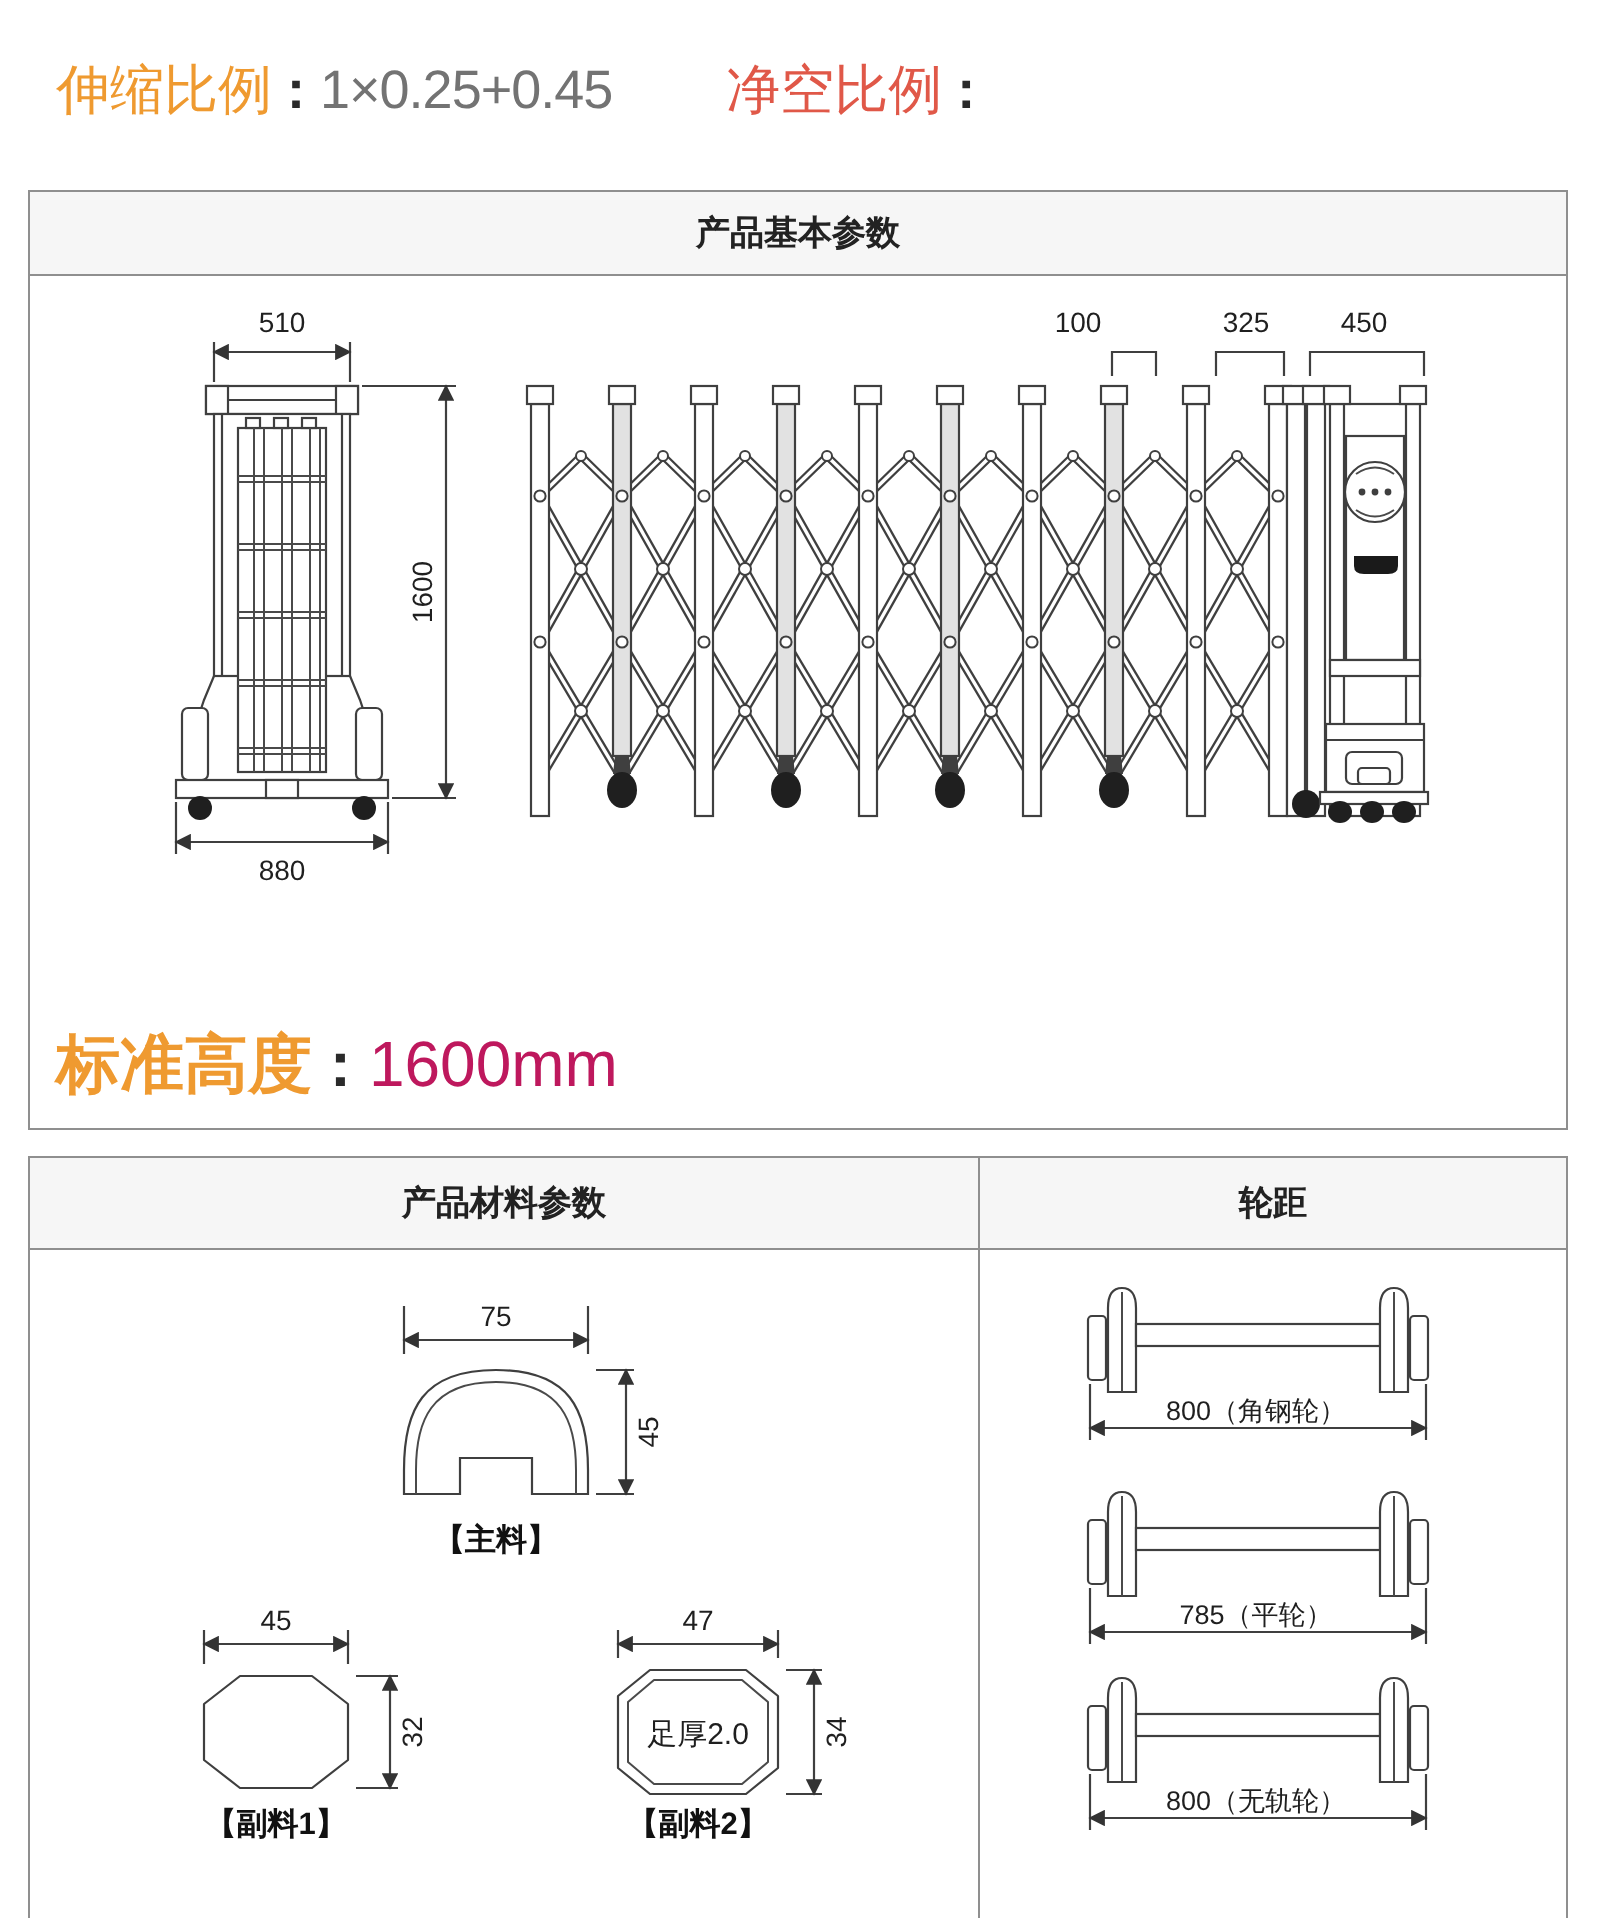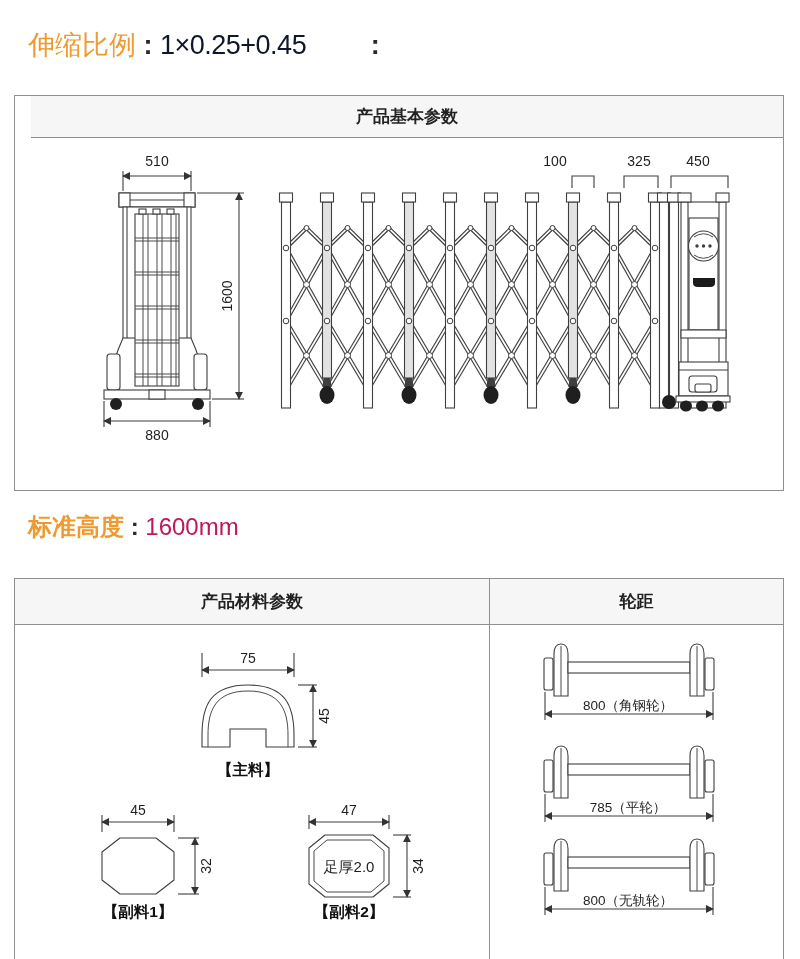--- a/index.html
+++ b/index.html
@@ -4,28 +4,28 @@
 <style>
   html,body{margin:0;padding:0;background:#ffffff;}
   body{width:800px;height:959px;position:relative;font-family:"Liberation Sans",sans-serif;color:#1f1f1f;overflow:hidden;}
 
   .ratio-row{position:absolute;top:29px;left:28px;display:flex;gap:57px;font-size:27px;line-height:1.2;white-space:pre;}
   .ratio-group{display:flex;align-items:baseline;}
   .ratio-label{font-weight:400;}
   .ratio-group.ext .ratio-label{color:#ef9a30;}
   .ratio-group.clr .ratio-label{color:#e05848;}
   .ratio-sep{color:#2a2a2a;font-weight:700;}
-  .ratio-value{color:#0f172a;letter-spacing:-0.5px;}
+  .ratio-value{color:#737373;letter-spacing:-0.5px;}
 
   .panel{position:absolute;left:14px;width:770px;border:1px solid #8f8f8f;background:#fff;box-sizing:border-box;}
-  #panel-basic{top:95px;height:396px;padding-left:16px;}
+  #panel-basic{top:95px;height:470px;}
   .panel-header{height:41px;background:#f6f6f6;border-bottom:1px solid #8f8f8f;display:flex;align-items:center;justify-content:center;font-size:17px;font-weight:700;color:#222;}
   #panel-basic svg{display:block;}
 
-  .std-row{position:absolute;top:511px;left:28px;font-size:24px;white-space:pre;display:flex;align-items:baseline;}
+  .std-row{position:absolute;top:511px;left:28px;font-size:32px;white-space:pre;display:flex;align-items:baseline;}
   .std-label{color:#ef9a30;font-weight:700;}
   .std-sep{color:#2a2a2a;font-weight:700;}
   .std-value{color:#be185d;}
 
   #panel-material{top:578px;height:388px;display:flex;}
   .mat-col{display:flex;flex-direction:column;box-sizing:border-box;}
   .mat-col .panel-header{height:45px;flex:0 0 45px;}
   .col-left{width:475px;border-right:1px solid #8f8f8f;}
   .col-right{flex:1;}
 
@@ -39,21 +39,21 @@
   .wht{fill:#fff;stroke:#3f3f3f;stroke-width:1.1;}
 </style>
 </head>
 <body>
 
 <div class="ratio-row">
   <div class="ratio-group ext">
     <span class="ratio-label">伸缩比例</span><span class="ratio-sep"> : </span><span class="ratio-value">1×0.25+0.45</span>
   </div>
   <div class="ratio-group clr">
-    <span class="ratio-sep"> : </span>
+    <span class="ratio-label">净空比例</span><span class="ratio-sep"> : </span>
   </div>
 </div>
 
 <div class="panel" id="panel-basic">
   <div class="panel-header">产品基本参数</div>
 
   <svg width="768" height="351" viewBox="0 0 768 351">
     <defs>
       <marker id="ar1" viewBox="0 0 10 10" refX="9" refY="5" markerWidth="7.5" markerHeight="7.5" orient="auto-start-reverse">
           <path d="M0 0 L10 5 L0 10 z" fill="#333"></path>

